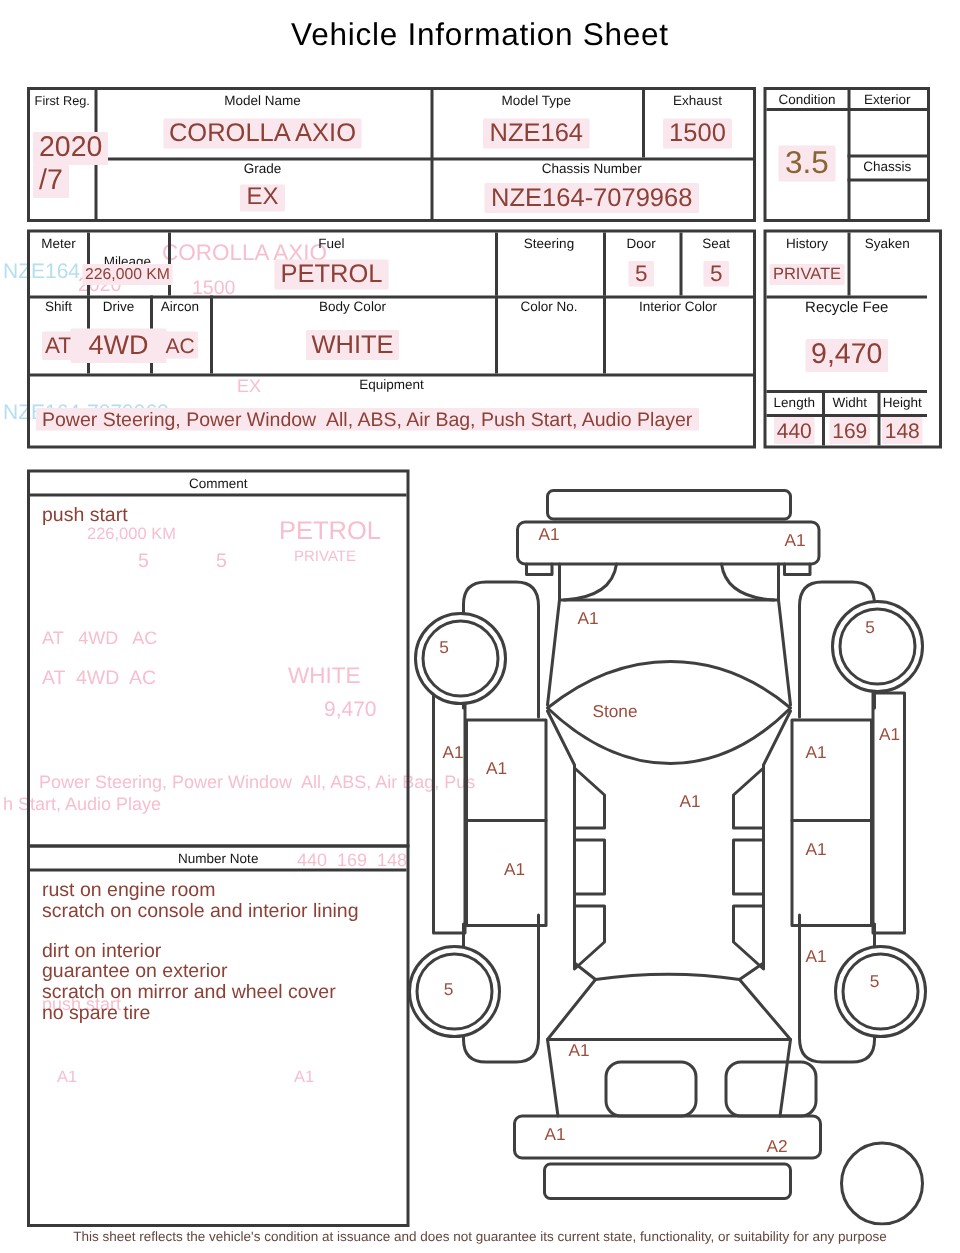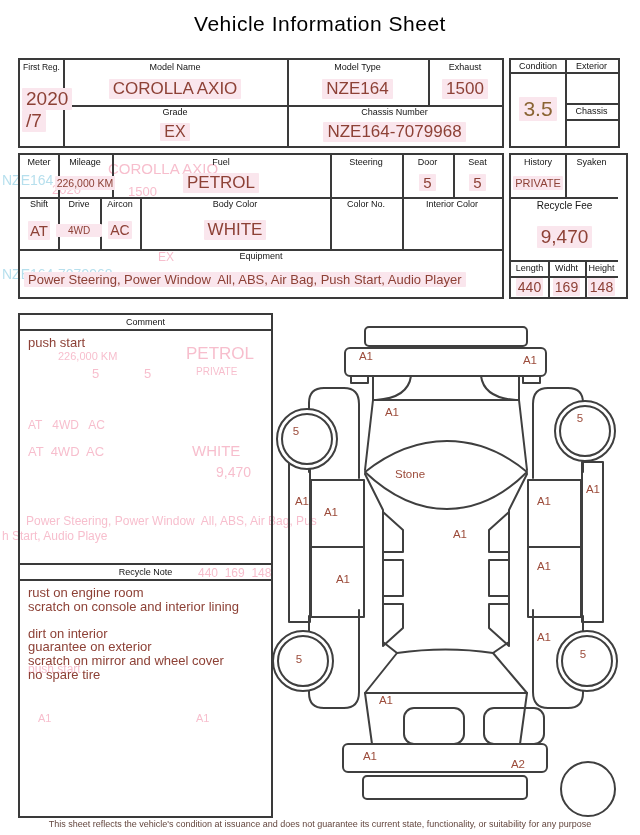--- a/index.html
+++ b/index.html
@@ -151,21 +151,21 @@
     <div class="lnv" style="left:38px;top:42px;height:52px"></div>
     <div class="lnv" style="left:80px;top:42px;height:52px"></div>
     <div class="lnv" style="left:120px;top:42px;height:52px"></div>
     <div class="lnv" style="left:310px;top:42px;height:52px"></div>
     <div class="lnv" style="left:382px;top:42px;height:52px"></div>
 
     <div class="c hdr" style="left:0;top:0;width:38px;height:13px">
         <span>Meter</span>
       </div>
     <div class="c" style="left:0;top:13px;width:38px;height:29px"></div>
-    <div class="c hdr" style="left:38px;top:0;width:54px;height:13px">
+    <div class="c hdr" style="left:38px;top:12px;width:54px;height:13px">
         <span>Mileage</span>
       </div>
     <div class="c" style="left:38px;top:13px;width:54px;height:29px">
         <span class="val pill" style="font-size:10.5px;padding:1px 2px">226,000 KM</span>
       </div>
     <div class="c hdr" style="left:92px;top:0;width:218px;height:13px">
         <span>Fuel</span>
       </div>
     <div class="c" style="left:92px;top:13px;width:218px;height:29px">
         <span class="val pill" style="font-size:17px">PETROL</span>
@@ -190,21 +190,21 @@
     <div class="c hdr" style="left:0;top:42px;width:38px;height:14px">
         <span>Shift</span>
       </div>
     <div class="c" style="left:0;top:56px;width:38px;height:38px">
         <span class="val pill" style="font-size:15px;padding:1px 2px">AT</span>
       </div>
     <div class="c hdr" style="left:38px;top:42px;width:42px;height:14px">
         <span>Drive</span>
       </div>
     <div class="c" style="left:38px;top:56px;width:42px;height:38px">
-        <span class="val pill" style="font-size:10px;padding:1px 12px">4WD</span>
+        <span class="val pill" style="font-size:18px;padding:1px 12px">4WD</span>
       </div>
     <div class="c hdr" style="left:80px;top:42px;width:40px;height:14px">
         <span>Aircon</span>
       </div>
     <div class="c" style="left:80px;top:56px;width:40px;height:38px">
         <span class="val pill" style="font-size:14px;padding:1px 2px">AC</span>
       </div>
     <div class="c hdr" style="left:120px;top:42px;width:190px;height:14px">
         <span>Body Color</span>
       </div>
@@ -278,21 +278,21 @@
     <div class="lnh" style="left:0;top:14px;width:251px"></div>
     <div class="c hdr" style="left:0;top:0;width:251px;height:14px">
         <span>Comment</span>
       </div>
     <div style="position:absolute;left:8px;top:20px;font-size:13px;color:var(--val)">push start</div>
   </div>
 
   <div class="box" style="left:18px;top:563px;width:255px;height:255px">
     <div class="lnh" style="left:0;top:14px;width:251px"></div>
     <div class="c hdr" style="left:0;top:0;width:251px;height:14px">
-        <span>Recycle Note</span>
+        <span>Number Note</span>
       </div>
     <div id="sn-lines" style="position:absolute;left:8px;top:21px">
         <div class="note-line">rust on engine room</div>
         <div class="note-line">scratch on console and interior lining</div>
         <div class="note-line">&nbsp;</div>
         <div class="note-line">dirt on interior</div>
         <div class="note-line">guarantee on exterior</div>
         <div class="note-line">scratch on mirror and wheel cover</div>
         <div class="note-line">no spare tire</div>
       </div>

